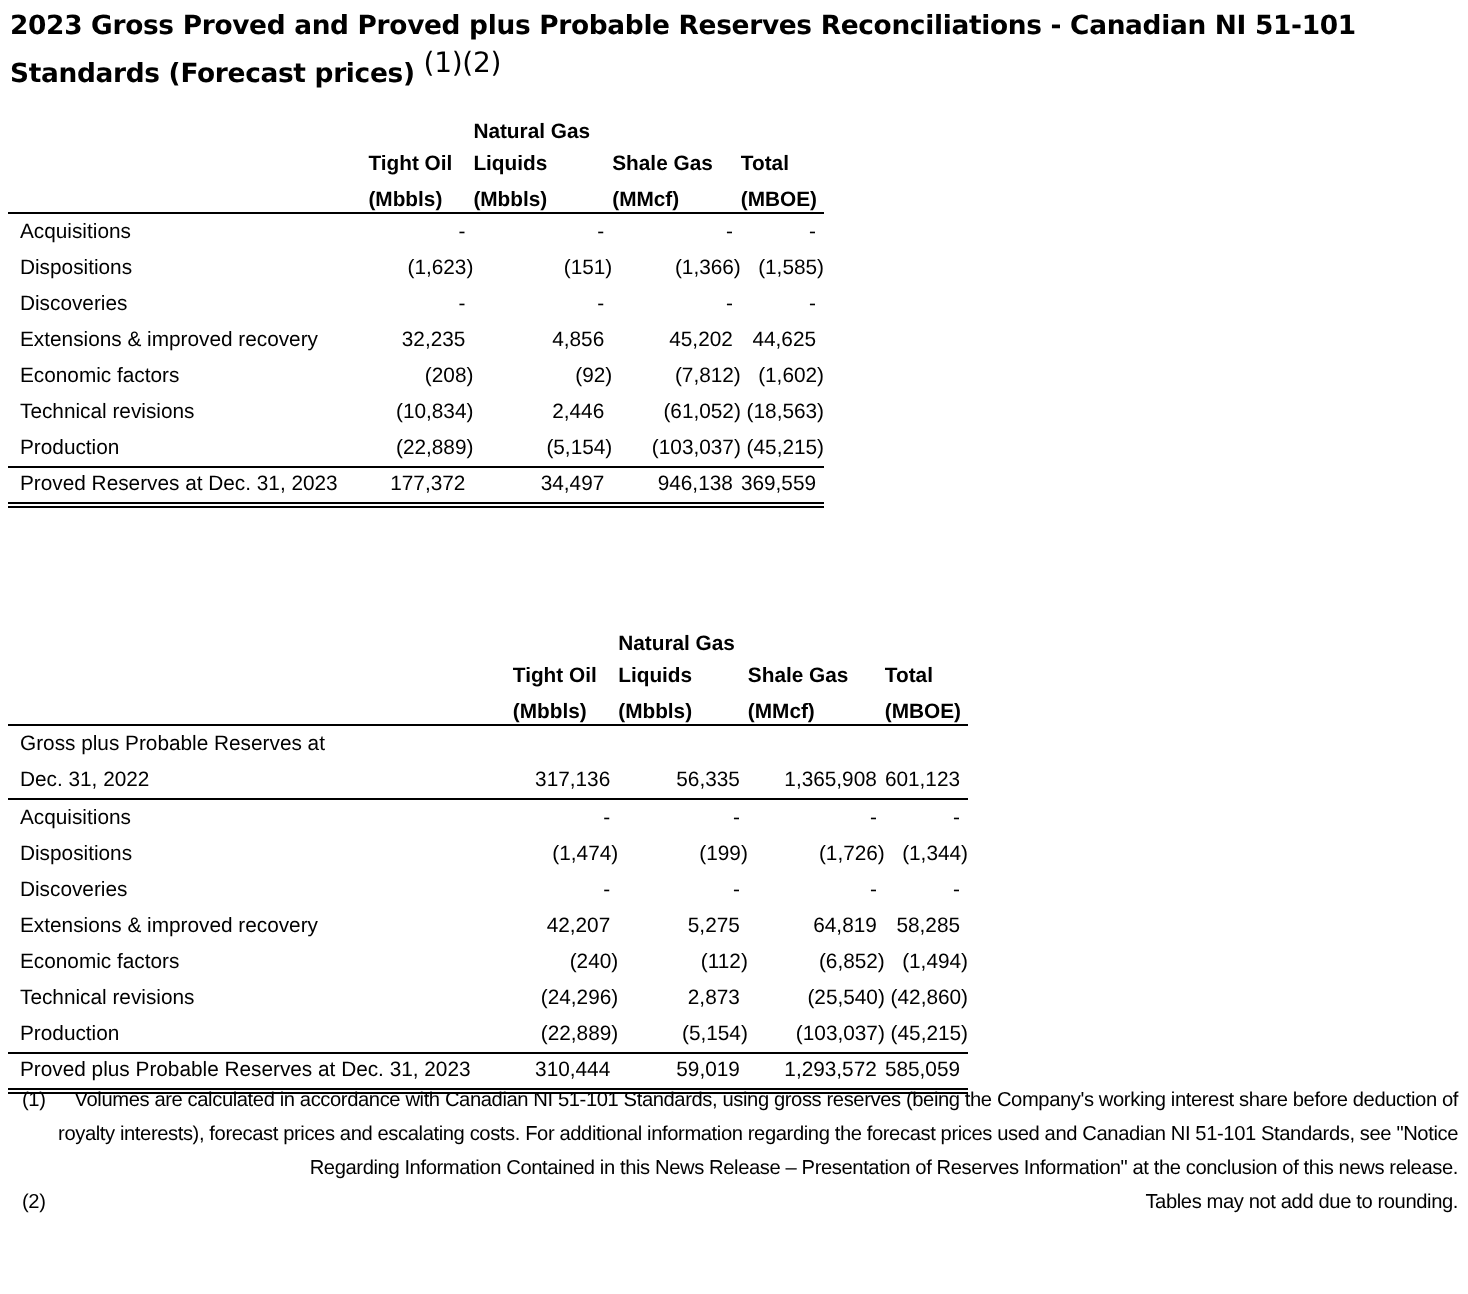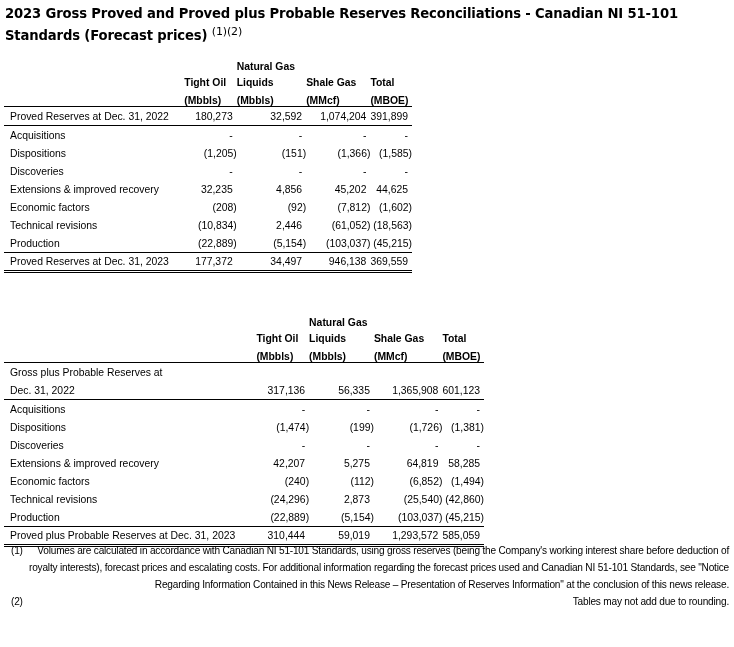--- a/index.html
+++ b/index.html
@@ -5,21 +5,21 @@
     html, body { margin: 0; padding: 0; background: #ffffff; }
     body {
       width: 734px; height: 647px; position: relative; overflow: hidden;
       font-family: "Liberation Sans", sans-serif; color: #000;
     }
     .title {
       position: absolute; left: 5px; top: 5px; width: 725px;
       font-family: "DejaVu Sans", sans-serif; font-weight: bold;
       font-size: 13.2px; line-height: 18px; letter-spacing: -0.15px;
     }
-    .title sup { font-size: 11px; font-weight: normal; vertical-align: 5px; }
+    .title sup { font-size: 14px; font-weight: normal; vertical-align: 5px; }
     table.rec {
       position: absolute; border-collapse: collapse;
       font-size: 10.4px;
     }
     table.rec td { padding: 0; height: 18px; white-space: nowrap; }
     table.rec td.lbl { padding-left: 6px; text-align: left; }
     table.rec td.num { text-align: right; }
     table.rec td.num span { display: inline-block; }
     table.rec tr.hdr td { font-weight: bold; text-align: left; height: 16px; vertical-align: bottom; }
     table.rec tr.hdr-last td { border-bottom: 1px solid #000; height: 18px; }
@@ -65,39 +65,32 @@
     <td>Shale Gas</td>
     <td>Total</td>
   </tr>
   <tr class="hdr hdr-last">
     <td></td>
     <td>(Mbbls)</td>
     <td>(Mbbls)</td>
     <td>(MMcf)</td>
     <td>(MBOE)</td>
   </tr>
-  <tr class="open">
-    <td class="lbl">Proved Reserves at Dec. 31, 2022</td>
-    <td class="num"><span class="pos">180,273</span></td>
-    <td class="num"><span class="pos">32,592</span></td>
-    <td class="num"><span class="pos">1,074,204</span></td>
-    <td class="num"><span class="pos">391,899</span></td>
-  </tr>
   </tbody>
     <tbody id="t1-body">
       <tr>
         <td class="lbl">Acquisitions</td>
         <td class="num"><span class="pos" style="margin-right: 4px;">-</span></td>
         <td class="num"><span class="pos" style="margin-right: 4px;">-</span></td>
         <td class="num"><span class="pos" style="margin-right: 4px;">-</span></td>
         <td class="num"><span class="pos" style="margin-right: 4px;">-</span></td>
       </tr>
       <tr>
         <td class="lbl">Dispositions</td>
-        <td class="num"><span class="neg">(1,205)</span></td>
+        <td class="num"><span class="neg">(1,623)</span></td>
         <td class="num"><span class="neg">(151)</span></td>
         <td class="num"><span class="neg">(1,366)</span></td>
         <td class="num"><span class="neg">(1,585)</span></td>
       </tr>
       <tr>
         <td class="lbl">Discoveries</td>
         <td class="num"><span class="pos" style="margin-right: 4px;">-</span></td>
         <td class="num"><span class="pos" style="margin-right: 4px;">-</span></td>
         <td class="num"><span class="pos" style="margin-right: 4px;">-</span></td>
         <td class="num"><span class="pos" style="margin-right: 4px;">-</span></td>
@@ -193,21 +186,21 @@
         <td class="num"><span class="pos" style="margin-right: 4px;">-</span></td>
         <td class="num"><span class="pos" style="margin-right: 4px;">-</span></td>
         <td class="num"><span class="pos" style="margin-right: 4px;">-</span></td>
         <td class="num"><span class="pos" style="margin-right: 4px;">-</span></td>
       </tr>
       <tr>
         <td class="lbl">Dispositions</td>
         <td class="num"><span class="neg">(1,474)</span></td>
         <td class="num"><span class="neg">(199)</span></td>
         <td class="num"><span class="neg">(1,726)</span></td>
-        <td class="num"><span class="neg">(1,381)</span></td>
+        <td class="num"><span class="neg">(1,344)</span></td>
       </tr>
       <tr>
         <td class="lbl">Discoveries</td>
         <td class="num"><span class="pos" style="margin-right: 4px;">-</span></td>
         <td class="num"><span class="pos" style="margin-right: 4px;">-</span></td>
         <td class="num"><span class="pos" style="margin-right: 4px;">-</span></td>
         <td class="num"><span class="pos" style="margin-right: 4px;">-</span></td>
       </tr>
       <tr>
         <td class="lbl">Extensions &amp; improved recovery</td>

